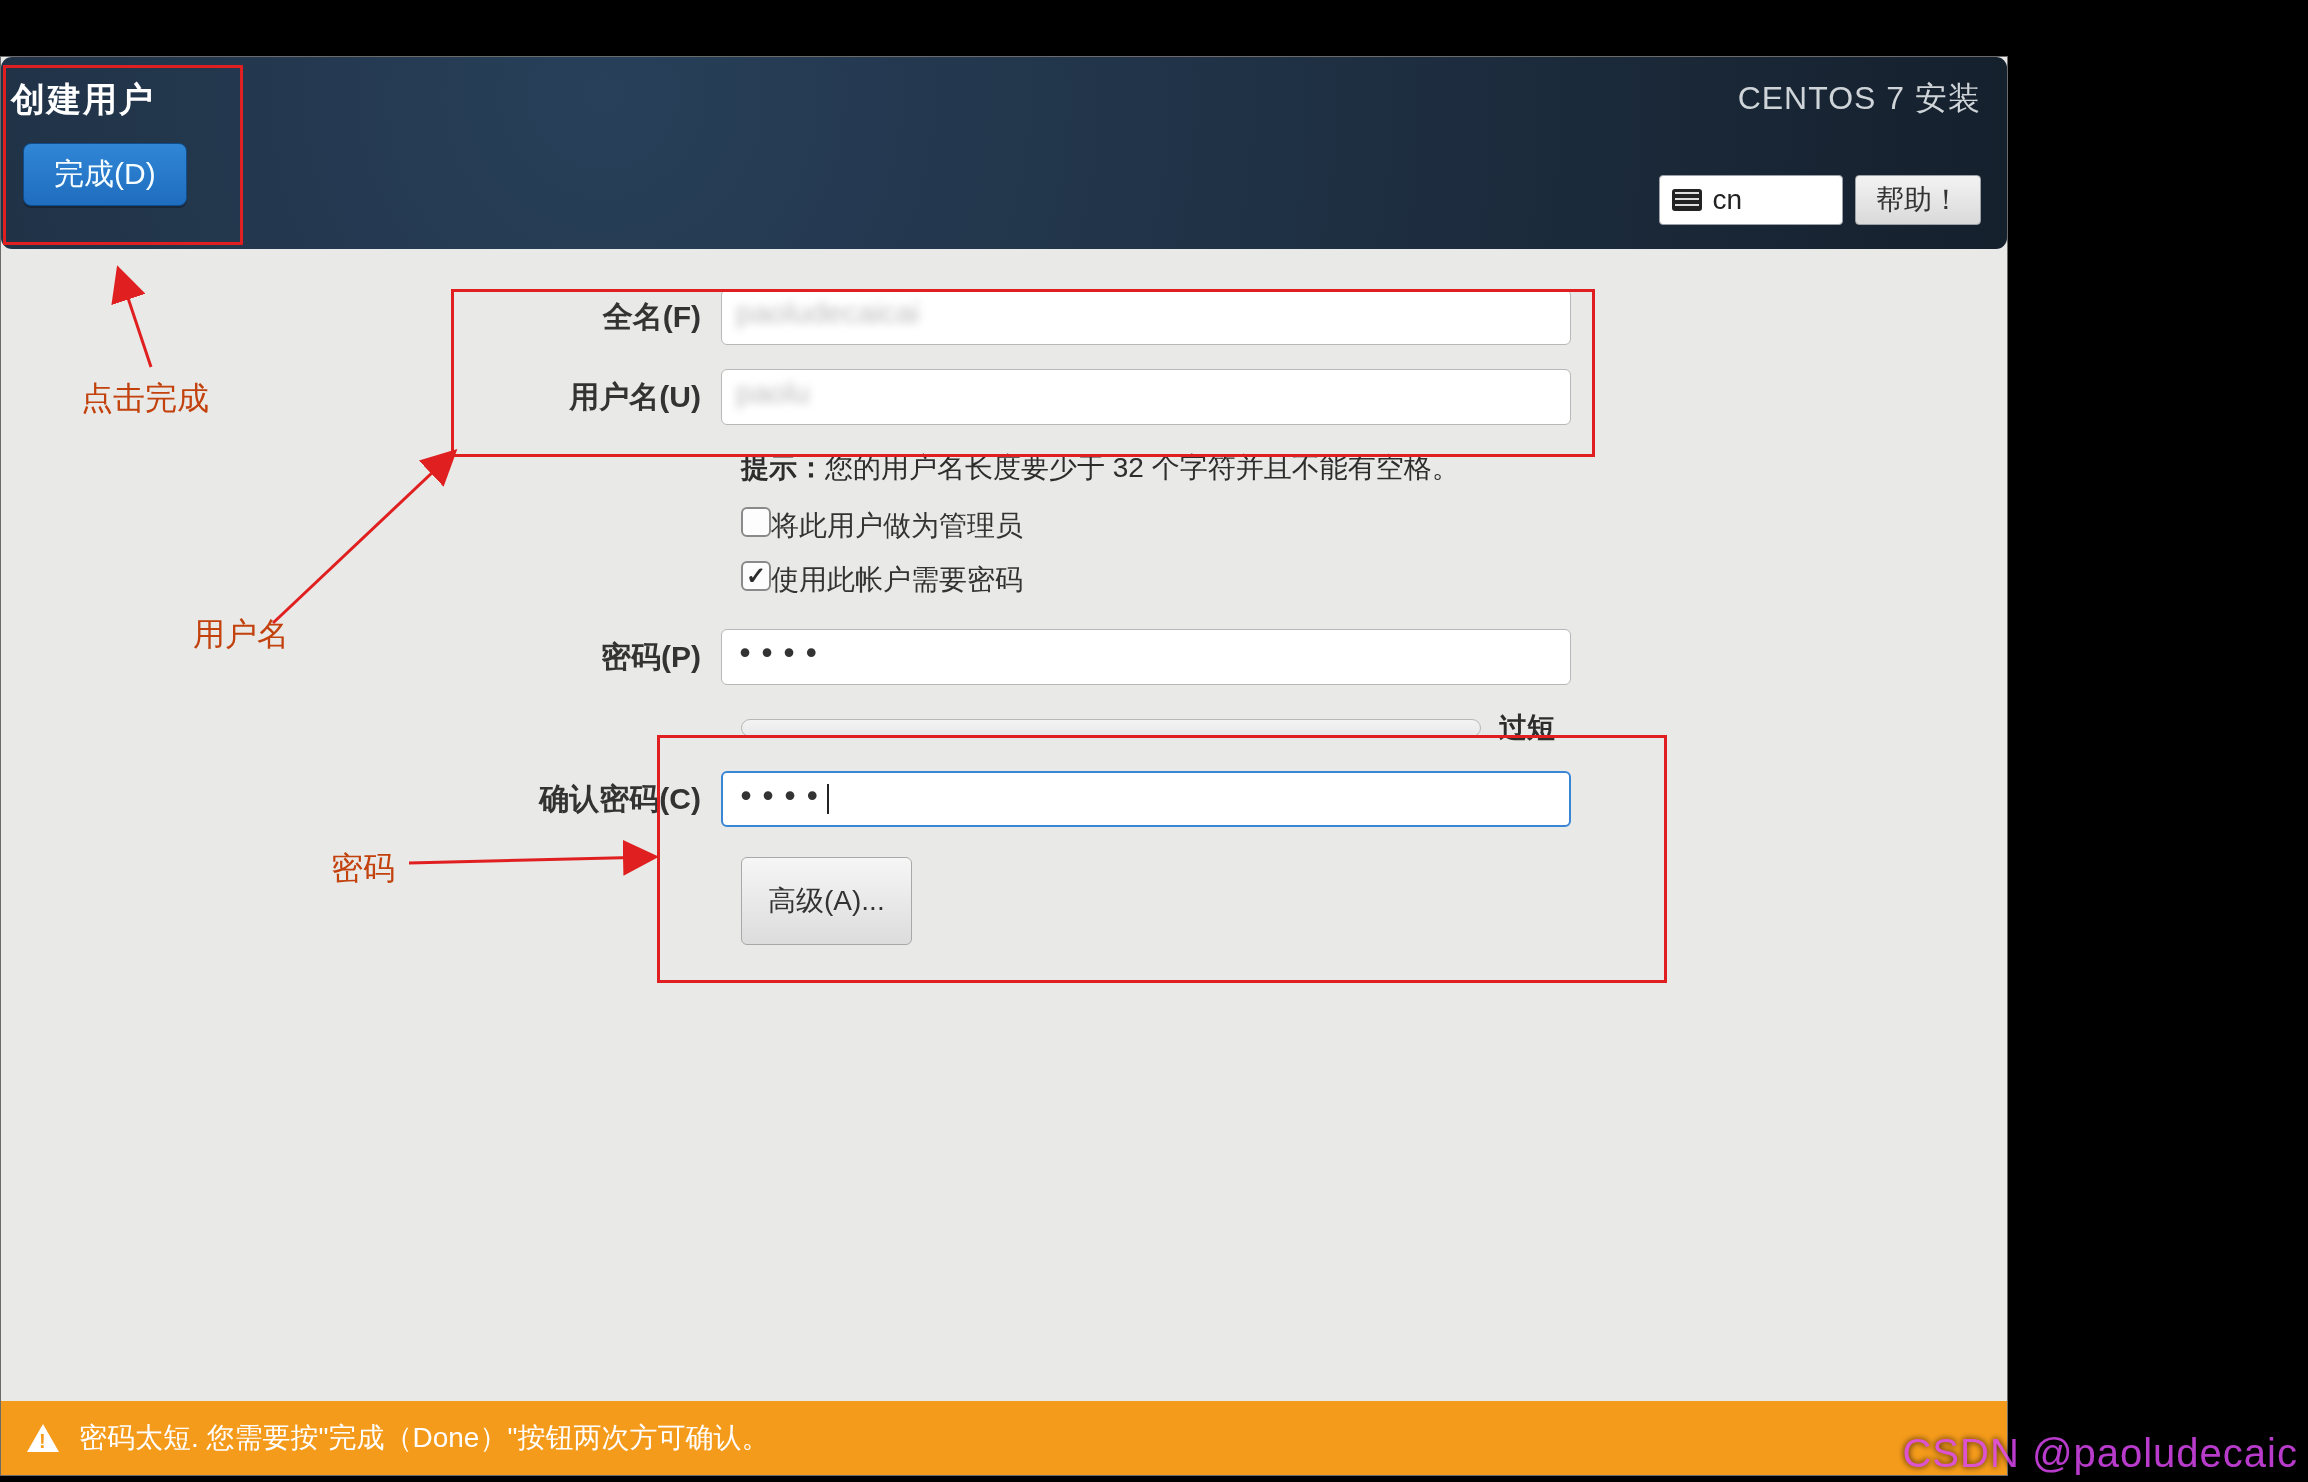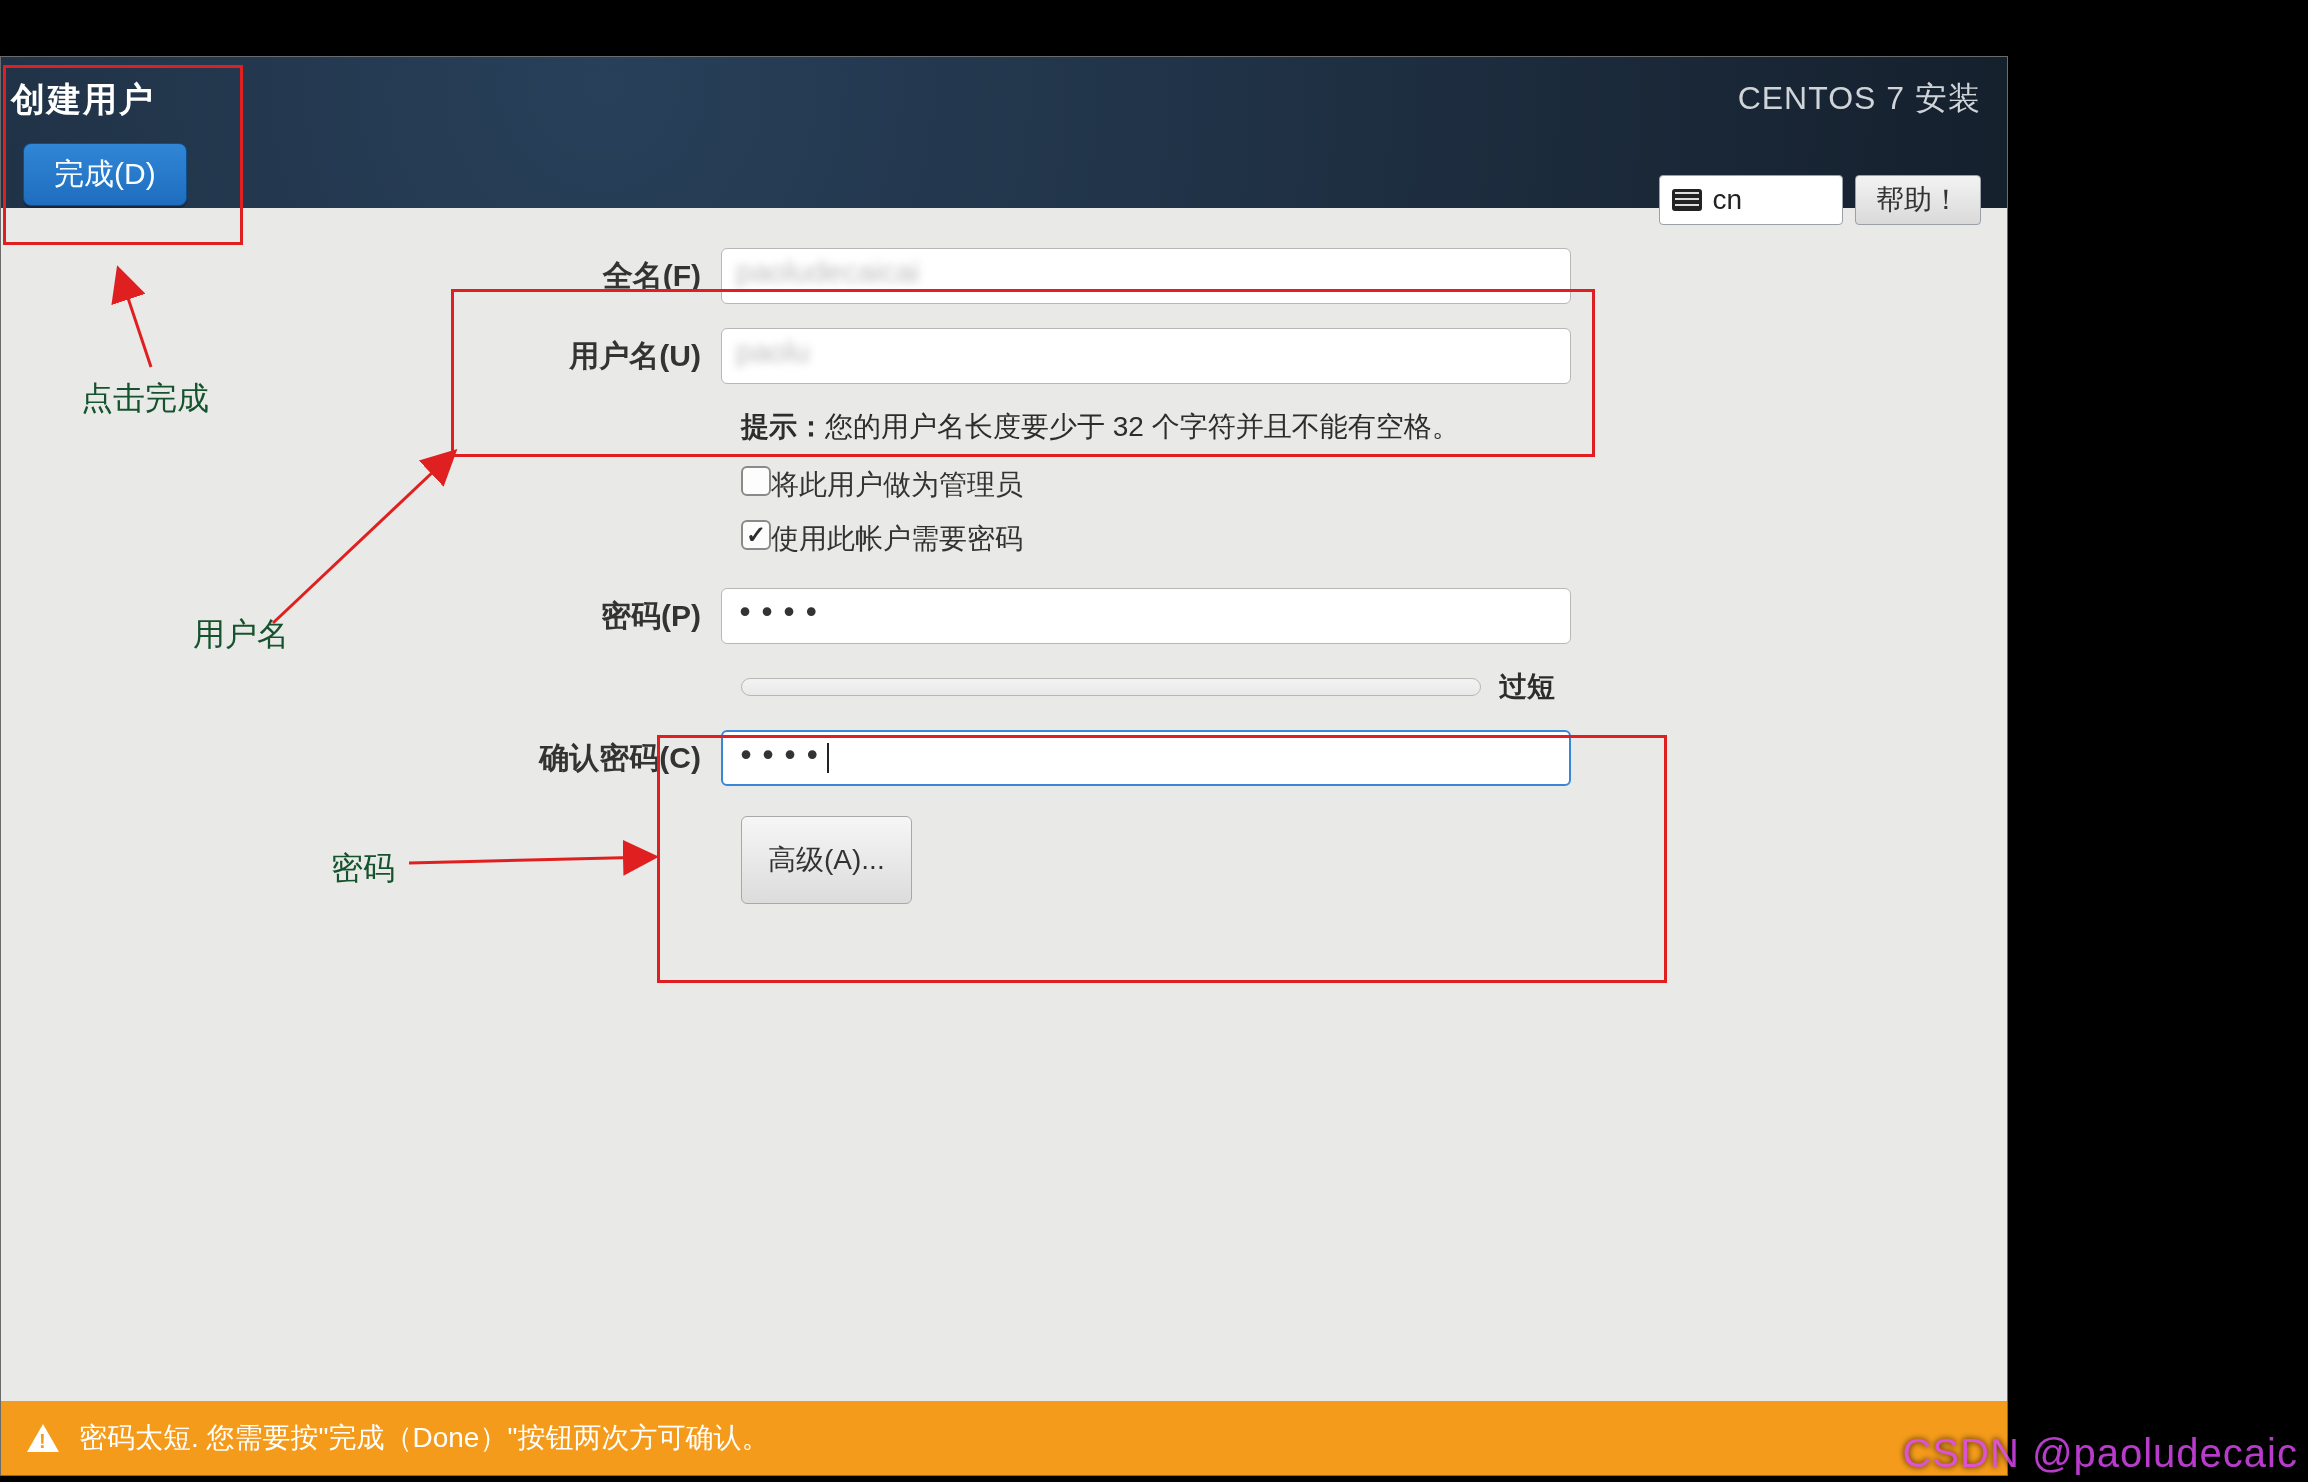--- a/index.html
+++ b/index.html
@@ -27,25 +27,26 @@
     top: 56px;             
     width: 2008px;          
     height: 1420px;
     background: #e9e9e7;
     border: 1px solid #6b6b6b;
   }
 
   
   .header {
     position: relative;
-    height: 151px;
+    height: 192px;
     background: radial-gradient(circle at 30% 20%, #28405a 0%, #1d2d3f 60%, #15202d 100%);
     color: #fff;
     display: flex;
     justify-content: space-between;
+    border-radius: 11px;
   }
   .header-left {
     padding: 20px 8px 8px 8px;
   }
   .page-title {
     font-size: 34px;
     font-weight: 700;
     letter-spacing: 2px;
     color: #fff;
     padding-left: 2px;
@@ -210,21 +211,21 @@
   }
 
   
   .anno-box {
     position: absolute;
     border: 3px solid #e02020;
     pointer-events: none;
   }
   .anno-text {
     position: absolute;
-    color: #14532d;
+    color: #c2410c;
     font-size: 32px;
     font-weight: 400;
     white-space: nowrap;
     pointer-events: none;
   }
   svg.anno-svg {
     position: absolute;
     inset: 0;
     width: 100%; height: 100%;
     pointer-events: none;

